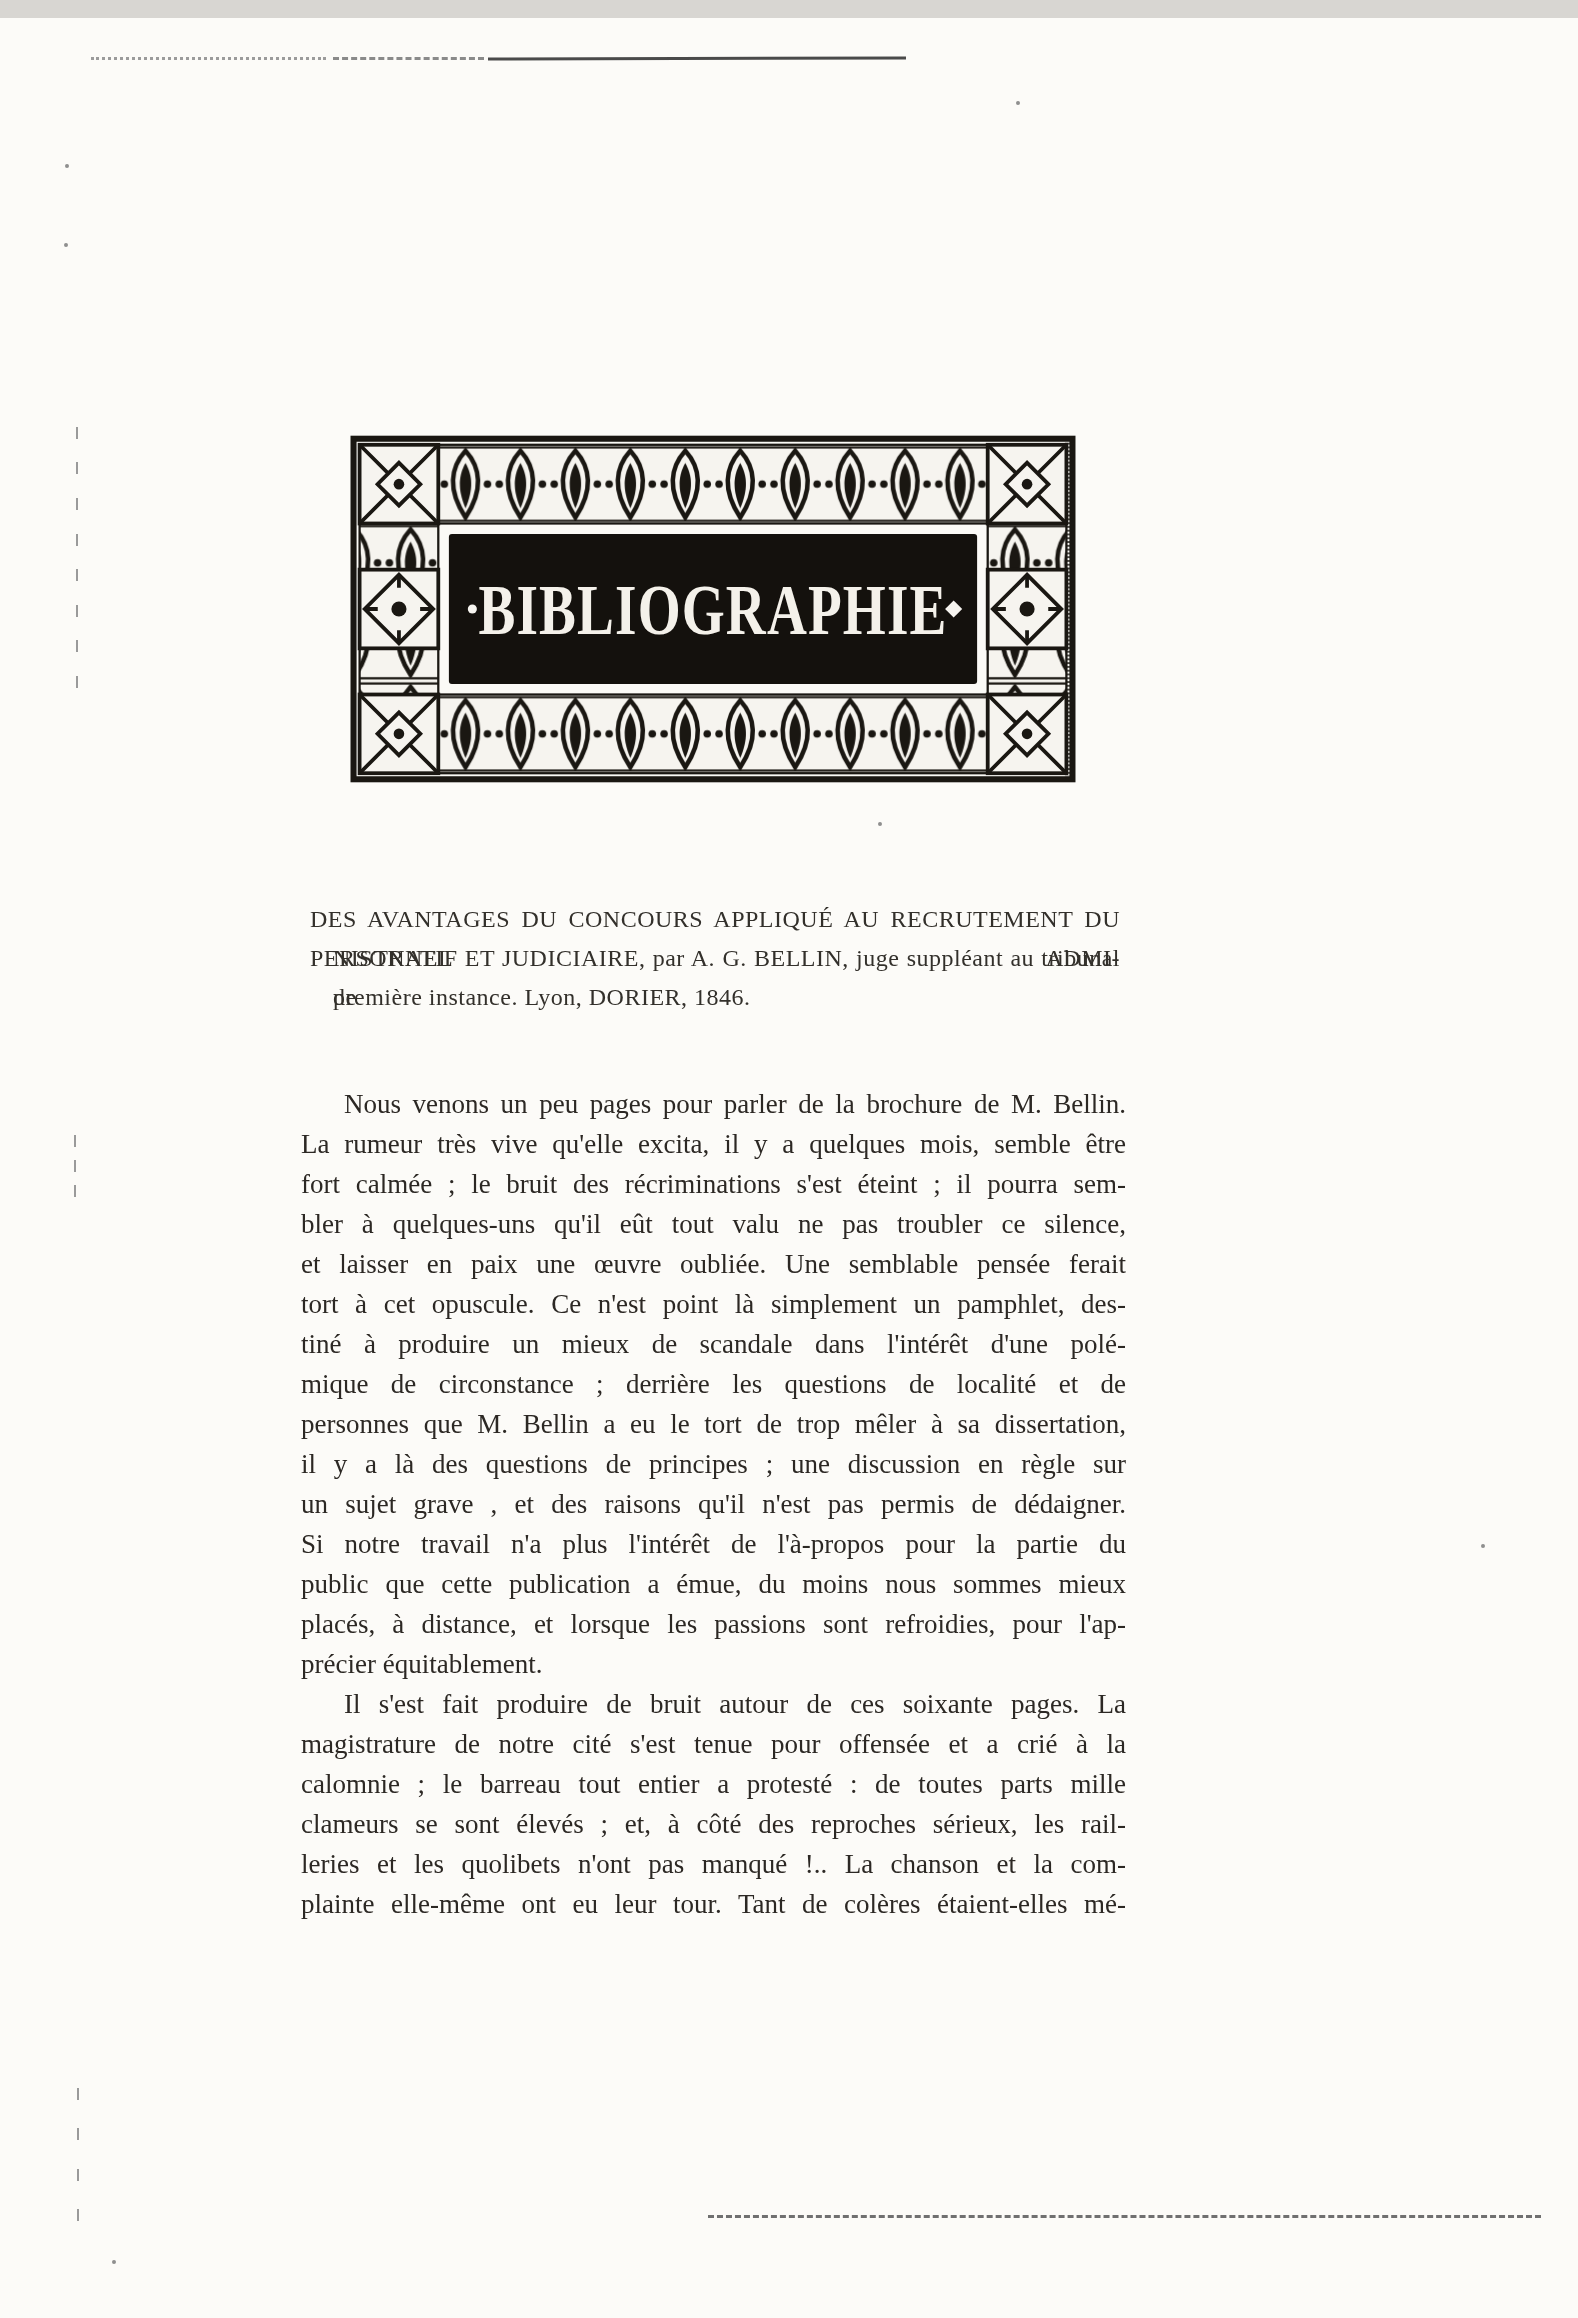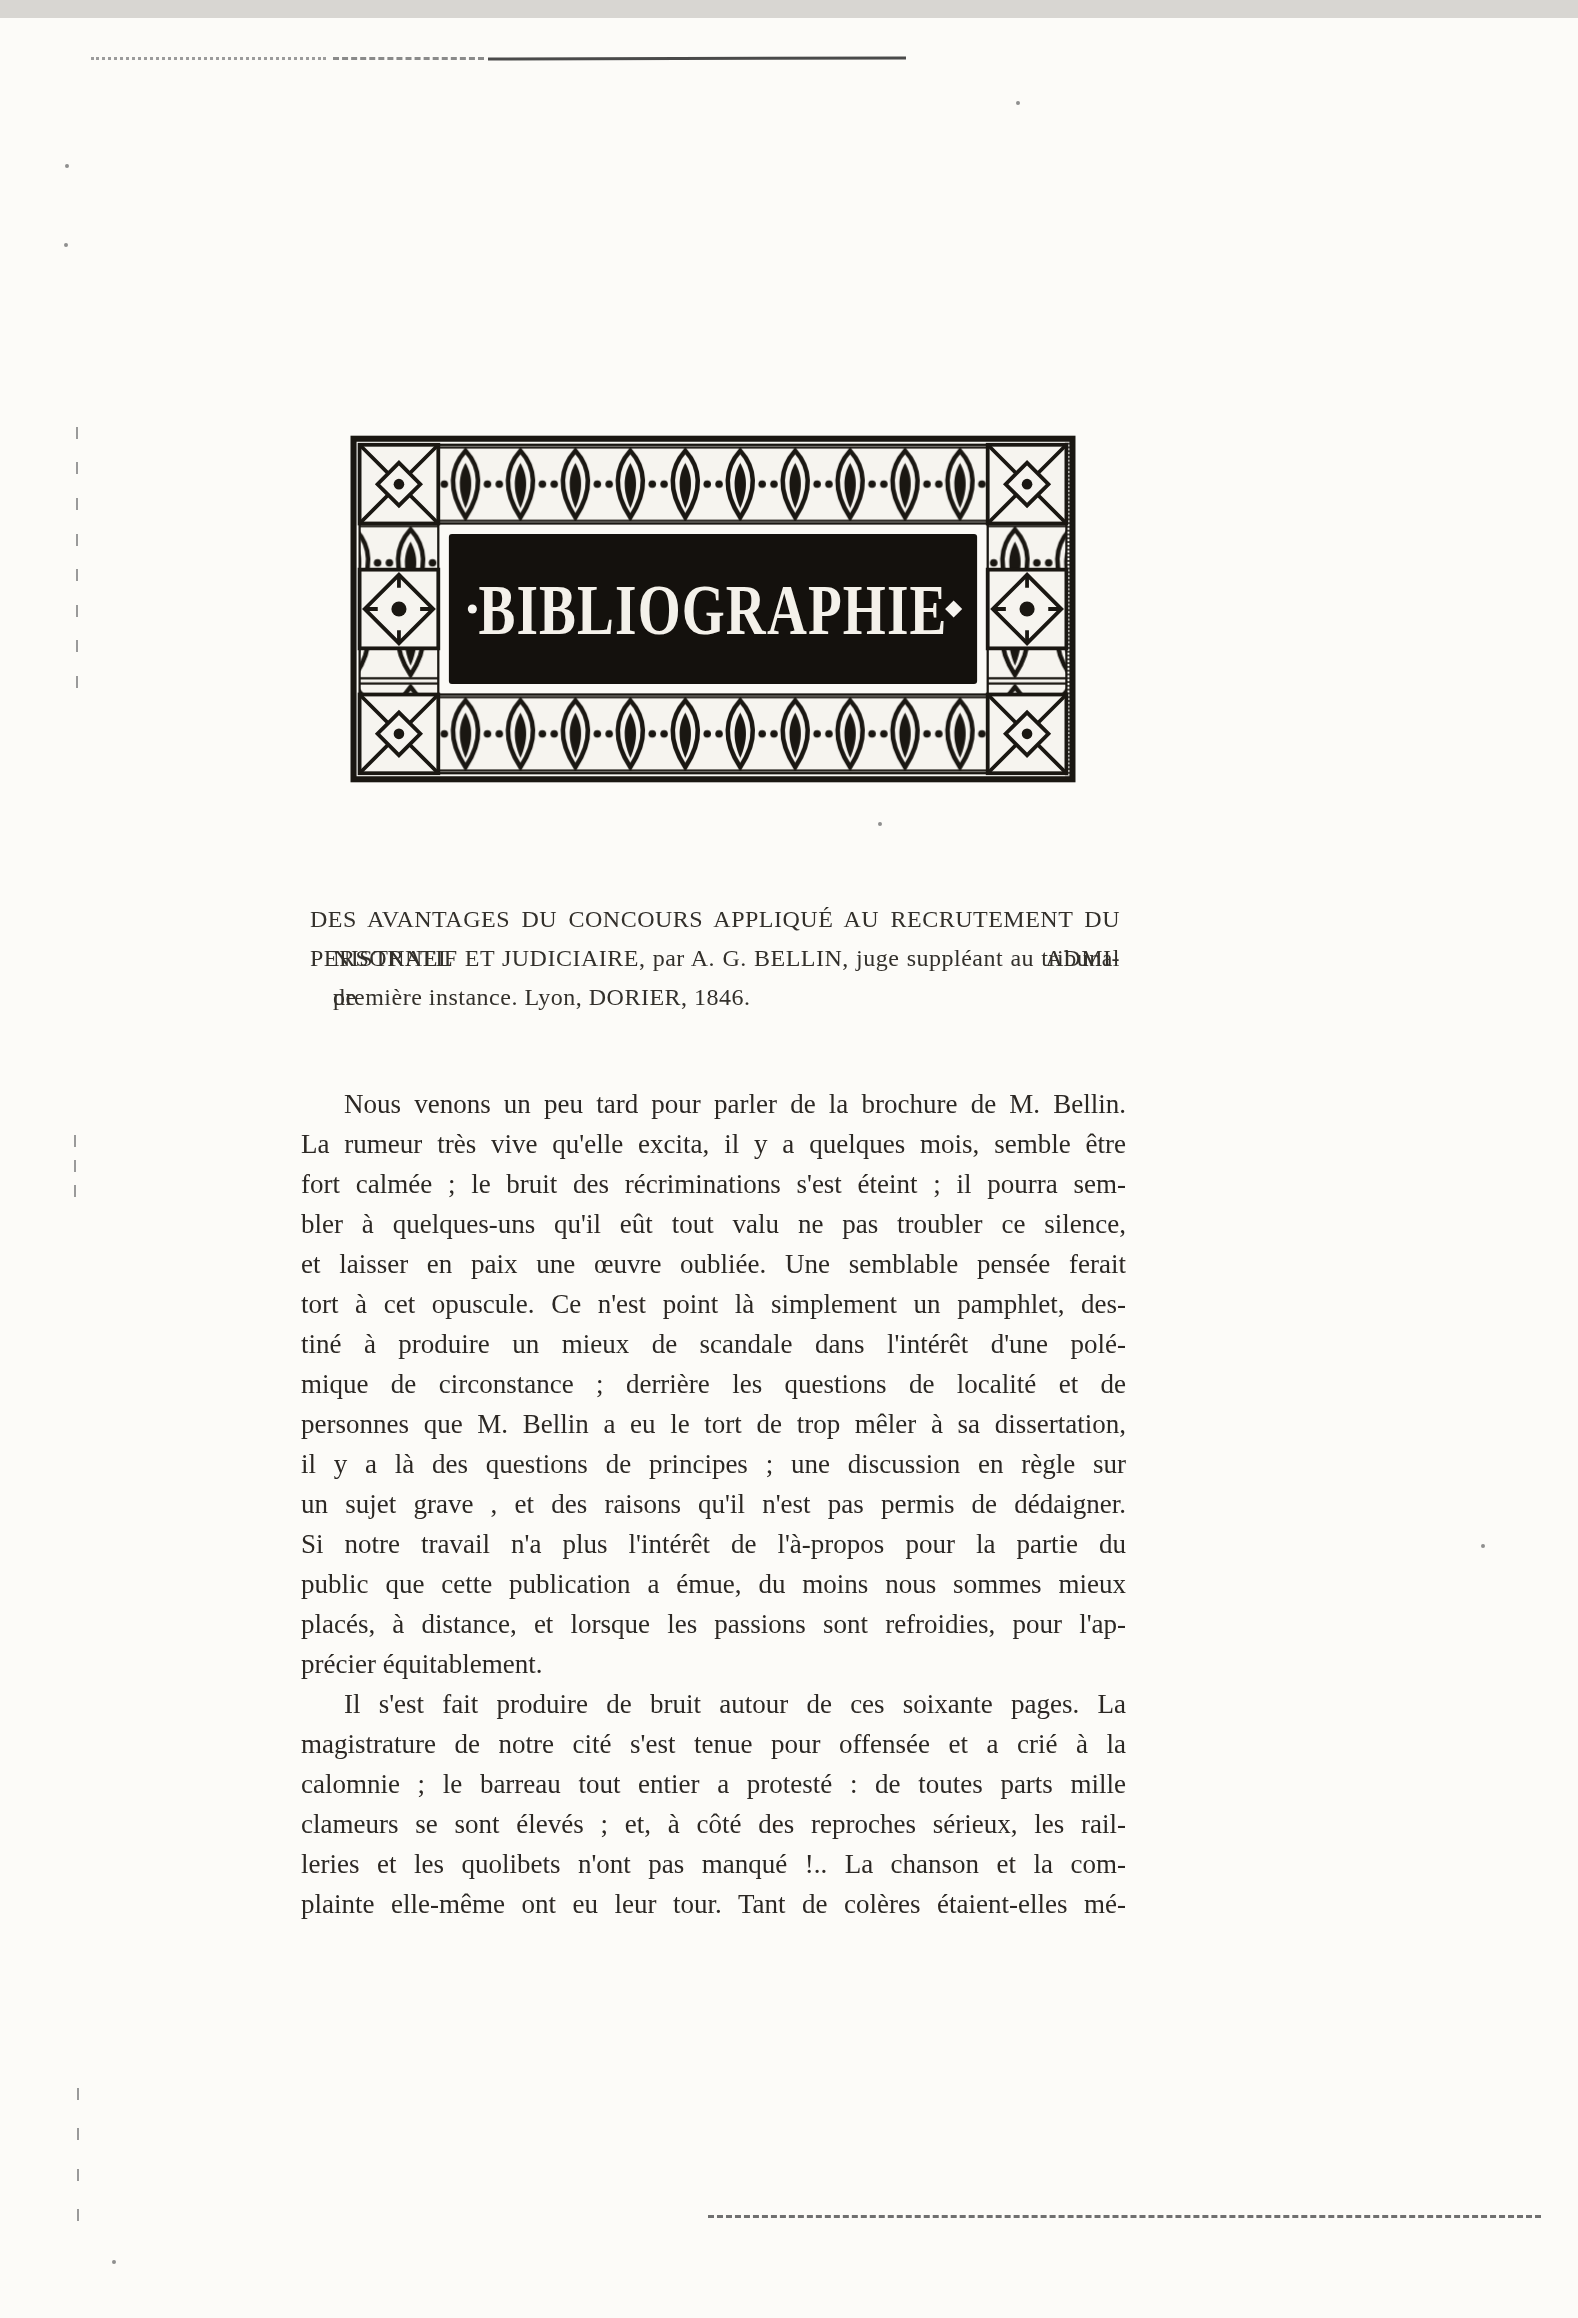--- a/index.html
+++ b/index.html
@@ -152,21 +152,21 @@
       <div class="line">DES AVANTAGES DU CONCOURS APPLIQUÉ AU RECRUTEMENT DU PERSONNEL ADMI-</div>
 
       <div class="line">NISTRATIF ET JUDICIAIRE, par A. G. BELLIN, juge suppléant au tribunal de</div>
 
       <div class="line">première instance. Lyon, DORIER, 1846.</div>
     </div>
 
   <div class="body-text">
     <div class="para para-1">
 
-        <div class="line">Nous venons un peu tard pour parler de la brochure de M. Bellin.</div>
+        <div class="line">Nous venons un peu pages pour parler de la brochure de M. Bellin.</div>
 
         <div class="line">La rumeur très vive qu'elle excita, il y a quelques mois, semble être</div>
 
         <div class="line">fort calmée ; le bruit des récriminations s'est éteint ; il pourra sem-</div>
 
         <div class="line">bler à quelques-uns qu'il eût tout valu ne pas troubler ce silence,</div>
 
         <div class="line">et laisser en paix une œuvre oubliée. Une semblable pensée ferait</div>
 
         <div class="line">tort à cet opuscule. Ce n'est point là simplement un pamphlet, des-</div>

